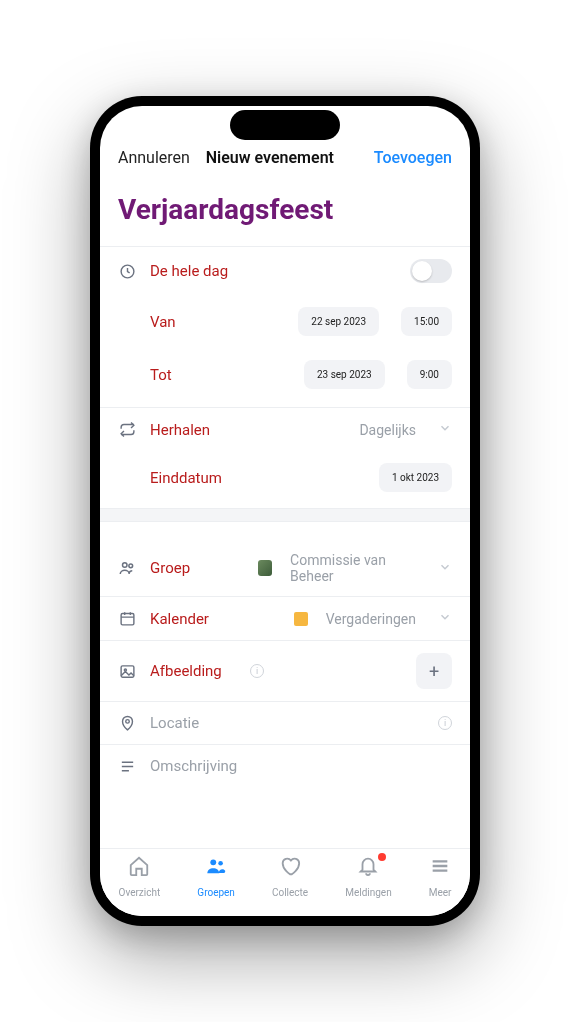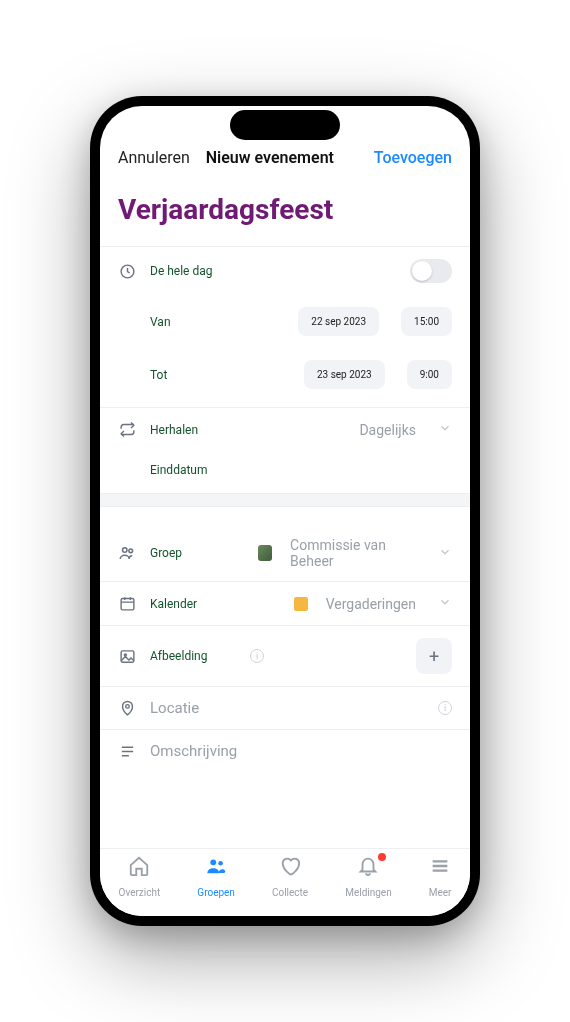--- a/index.html
+++ b/index.html
@@ -56,21 +56,21 @@
     .divider { height: 1px; background: #eceef1; }
     .divider-thick { height: 14px; background: #f4f5f7; border-top:1px solid #eceef1; border-bottom:1px solid #eceef1; margin: 4px 0 18px 0; }
     .row {
       display: flex;
       align-items: center;
       padding: 12px 18px;
       gap: 14px;
     }
     .row-icon { width: 18px; height: 18px; display:flex; align-items:center; justify-content:center; color:#6b7280; flex-shrink:0; }
     .row-icon-spacer { width: 18px; flex-shrink:0; }
-    .row-label { font-size: 12px; color:#14532d; flex: 0 0 auto; min-width: 80px; }
+    .row-label { font-size: 15px; color:#b91c1c; flex: 0 0 auto; min-width: 80px; }
     .row-spacer { flex: 1; }
     .pill {
       background: #f2f3f6;
       border-radius: 8px;
       padding: 9px 13px;
       font-size: 10px;
       color: #222;
       margin-left: 8px;
     }
     .toggle {
@@ -167,20 +167,21 @@
           <svg width="14" height="14" viewBox="0 0 24 24" fill="none" stroke="currentColor" stroke-width="2.5">
               <path d="M6 9l6 6 6-6"></path>
             </svg>
         </span>
       </div>
 
       <div class="row">
         <span class="row-icon-spacer"></span>
         <span class="row-label">Einddatum</span>
         <span class="row-spacer"></span>
+        <span class="pill">1 okt 2023</span>
       </div>
 
       <div class="divider-thick"></div>
 
       <div class="row">
         <span class="row-icon">
           <svg width="18" height="18" viewBox="0 0 24 24" fill="none" stroke="currentColor" stroke-width="2">
               <circle cx="9" cy="8" r="3"></circle>
               <circle cx="17" cy="9" r="2.5"></circle>
               <path d="M3 20c0-3 3-5 6-5s6 2 6 5"></path>

